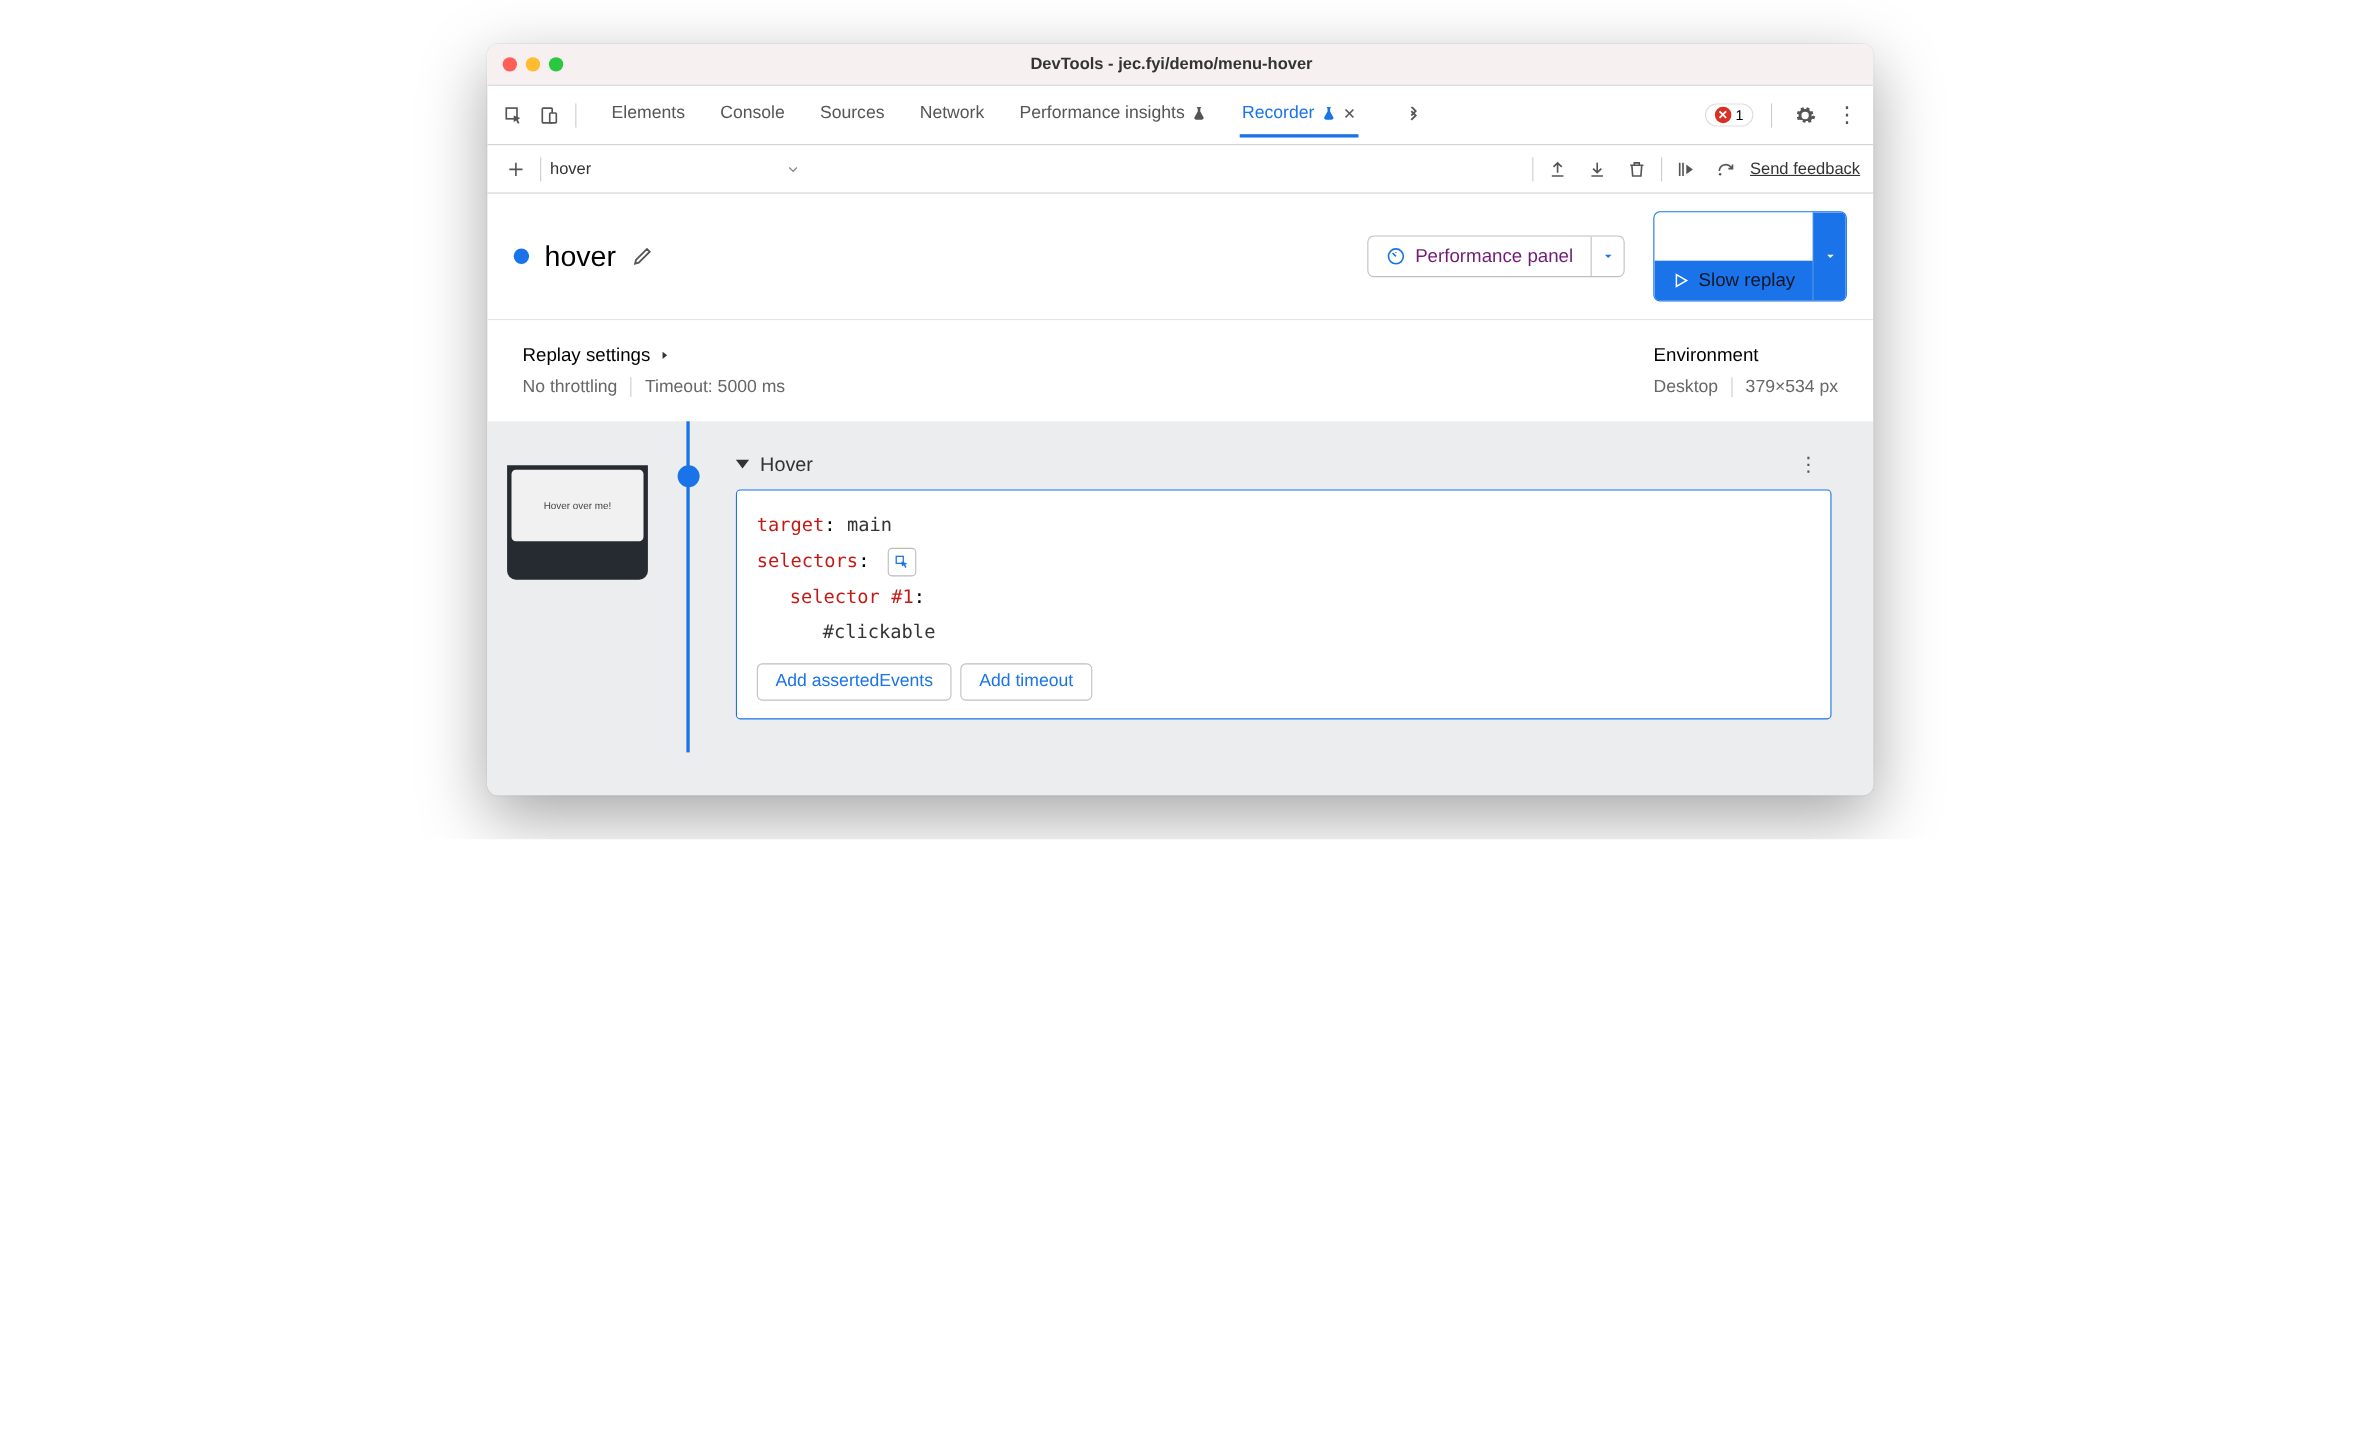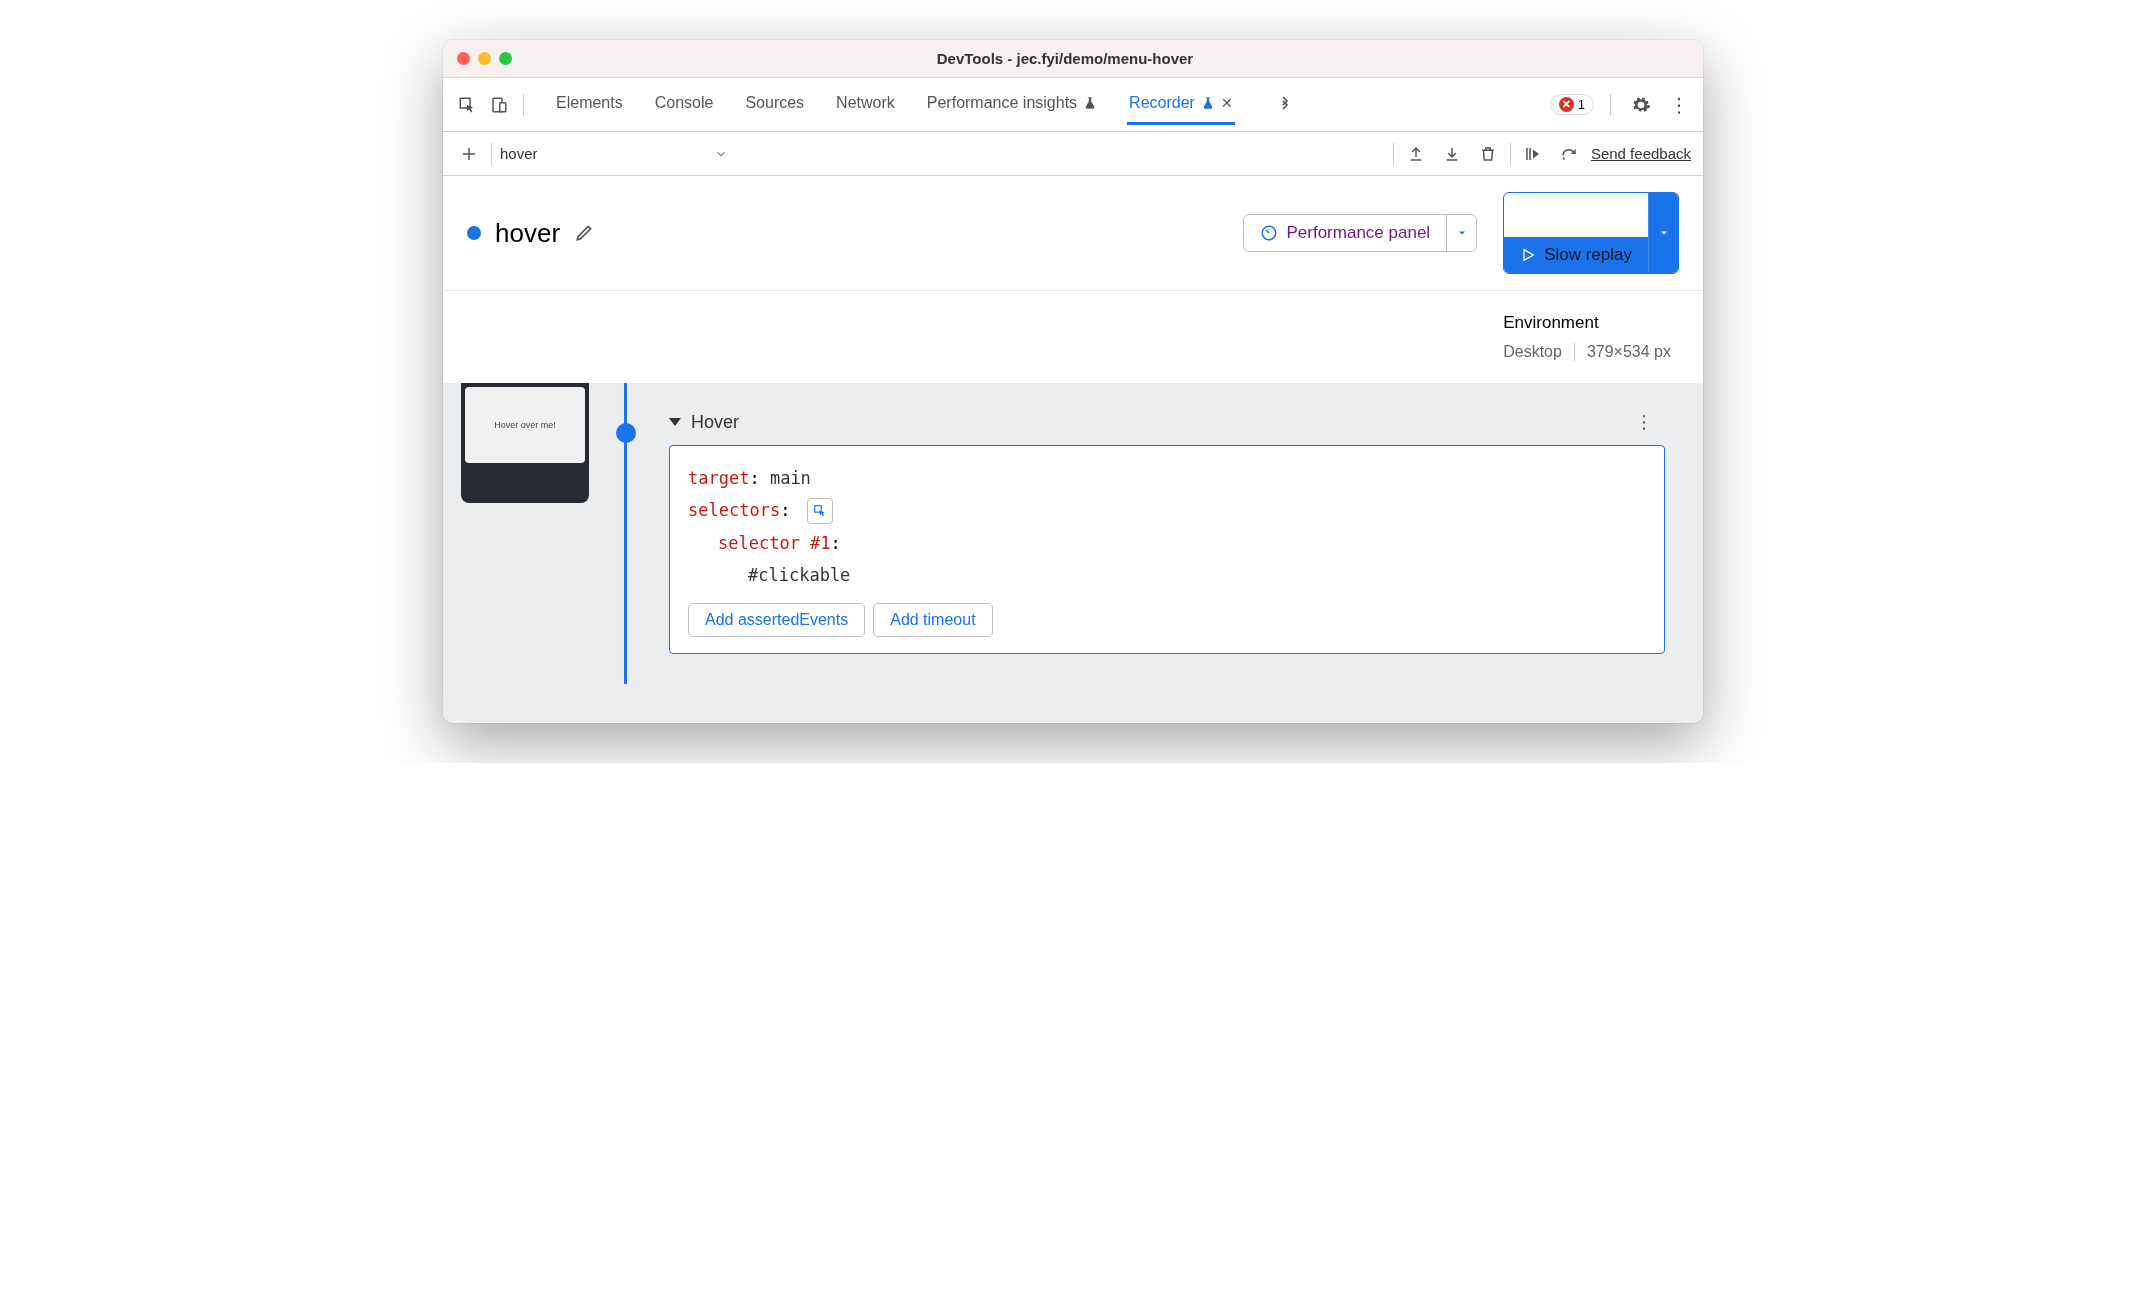--- a/index.html
+++ b/index.html
@@ -101,22 +101,23 @@
 .settings-col { display:flex; flex-direction:column; gap:10px;}
 .settings-col .hdr { font-weight:500; display:flex; align-items:center; gap:8px;}
 .settings-col .sub { color:#666; font-size:16px; display:flex; align-items:center; gap:12px;}
 .sub .vsep { width:1px; height:18px; background:#ccc;}
 .steps-area {
   background:#ecedef; padding:0 18px 30px 18px; min-height:340px; position:relative;
 }
 .steps-inner { display:flex; gap:24px; }
 .thumb-col { width:128px; padding-top:0;}
 .thumb {
-  width:128px; height:120px; background:#262a31; border-radius:0 0 8px 8px;
+  width:128px; height:104px; background:#262a31; border-radius:0 0 8px 8px;
   padding:4px;
+  margin-top:40px;
 }
 .thumb-inner {
   background:#f1f1f1; width:100%; height:68%;
   display:flex;align-items:center;justify-content:center;
   font-size:9px;color:#444;
   border-radius:4px;
 }
 .timeline-col { flex:1; position:relative; padding-left:20px;}
 .timeline-line {
   position:absolute; left:11px; top:0; bottom:-30px; width:3px; background:#1a73e8;
@@ -305,20 +306,33 @@
       </div>
       <div class="drop">
         <svg width="12" height="12" viewBox="0 0 24 24" fill="#fff">
             <path d="M6 9l6 6 6-6z"></path>
           </svg>
       </div>
     </div>
   </div>
 
   <div class="settings-row">
+    <div class="settings-col">
+      <div class="hdr">
+        <span>Replay settings</span>
+        <svg width="10" height="14" viewBox="0 0 24 24" fill="#333">
+            <path d="M8 4l10 8-10 8z"></path>
+          </svg>
+      </div>
+      <div class="sub">
+        <span>No throttling</span>
+        <span class="vsep"></span>
+        <span>Timeout: 5000 ms</span>
+      </div>
+    </div>
     <div style="flex:1"></div>
     <div class="settings-col">
       <div class="hdr">Environment</div>
       <div class="sub">
         <span>Desktop</span>
         <span class="vsep"></span>
         <span>379×534 px</span>
       </div>
     </div>
   </div>

